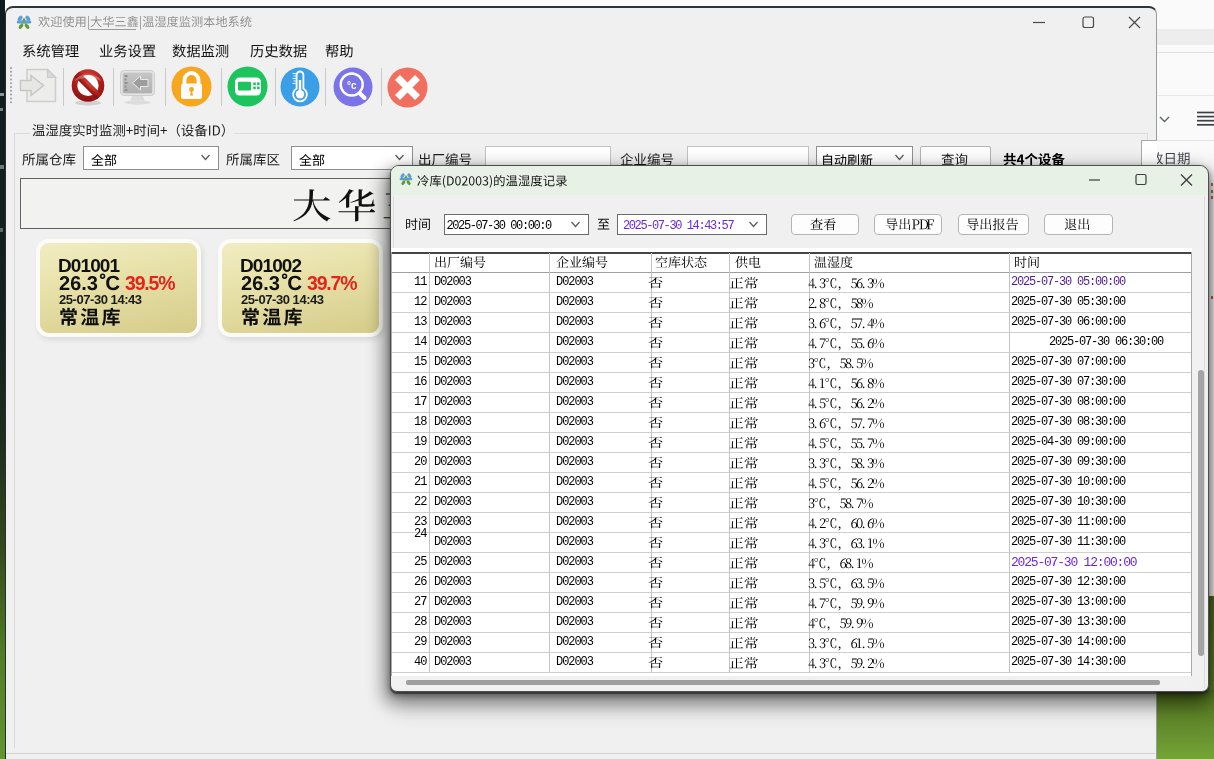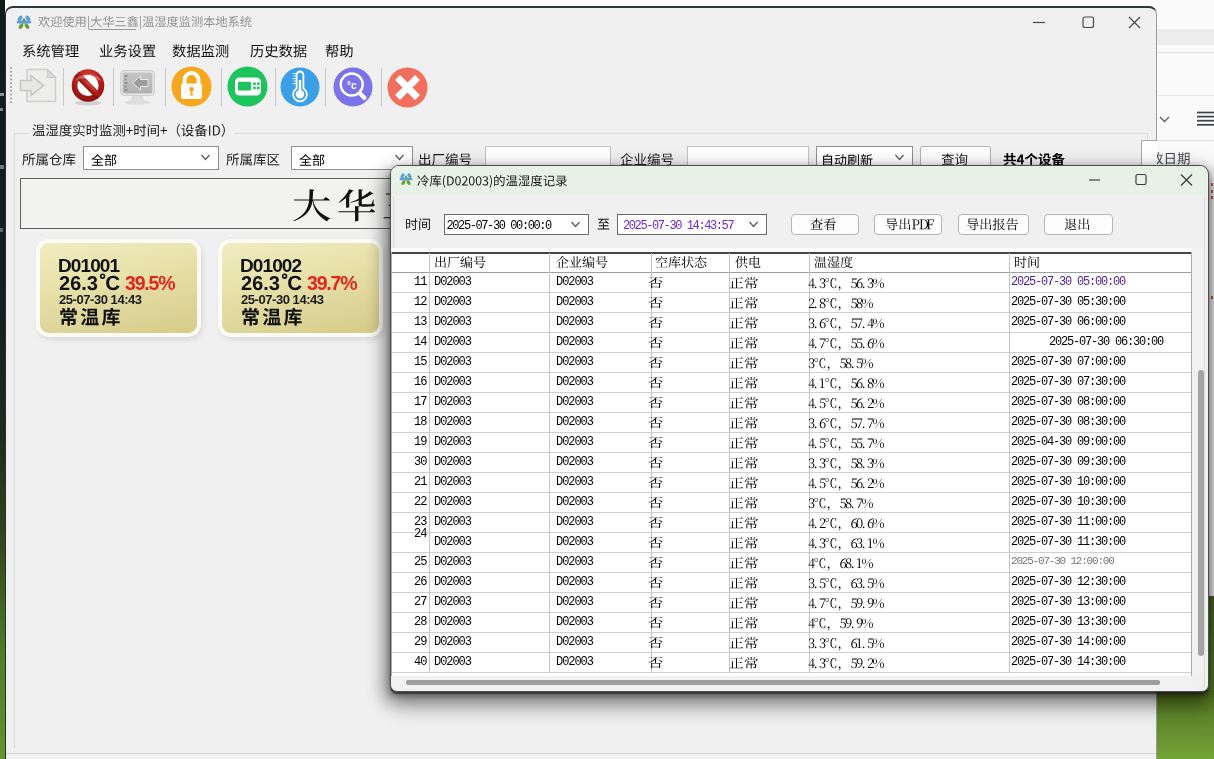--- a/index.html
+++ b/index.html
@@ -942,21 +942,21 @@
       <use href="#g119" x="1269"></use>
       <use href="#g120" x="2269"></use>
       <use href="#g121" x="3269"></use>
       <use href="#g121" x="3692"></use>
       <use href="#g117" x="4115"></use>
       <use href="#g126" x="4538"></use>
       <use href="#g123" x="4961"></use>
     </g>
   </svg>
 <div class="a mono" style="left:1011px;top:434.5px;font-size:12px;letter-spacing:-1.2px;color:#000">2025-04-30 09:00:00</div>
-<div class="a mono" style="left:414px;top:454.5px;font-size:12px;letter-spacing:-1.05px;color:#000">30</div>
+<div class="a mono" style="left:414px;top:454.5px;font-size:12px;letter-spacing:-1.05px;color:#000">20</div>
 <div class="a mono" style="left:434px;top:454.5px;font-size:12px;letter-spacing:-1.05px;color:#000">D02003</div>
 <div class="a mono" style="left:556px;top:454.5px;font-size:12px;letter-spacing:-1.05px;color:#000">D02003</div>
 <svg style="position:absolute;left:647.5px;top:452.3px;overflow:visible;" width="17" height="21">
     <g fill="#000" transform="translate(0,15.2) scale(0.0152,0.012768)">
       <use href="#g113" x="0"></use>
     </g>
   </svg>
 <svg style="position:absolute;left:729px;top:452.7px;overflow:visible;" width="32" height="20">
     <g fill="#000" transform="translate(0,14.8) scale(0.0148,0.012876)">
       <use href="#g114" x="0"></use>
@@ -1111,21 +1111,21 @@
       <use href="#g116" x="0"></use>
       <use href="#g119" x="423"></use>
       <use href="#g120" x="1423"></use>
       <use href="#g122" x="2423"></use>
       <use href="#g125" x="2846"></use>
       <use href="#g117" x="3269"></use>
       <use href="#g127" x="3692"></use>
       <use href="#g123" x="4115"></use>
     </g>
   </svg>
-<div class="a mono" style="left:1011px;top:554.5px;font-size:11px;letter-spacing:-1.2px;color:#737373">2025-07-30 12:00:00</div>
+<div class="a mono" style="left:1011px;top:554.5px;font-size:13px;letter-spacing:-1.2px;color:#6d28d9">2025-07-30 12:00:00</div>
 <div class="a mono" style="left:414px;top:574.5px;font-size:12px;letter-spacing:-1.05px;color:#000">26</div>
 <div class="a mono" style="left:434px;top:574.5px;font-size:12px;letter-spacing:-1.05px;color:#000">D02003</div>
 <div class="a mono" style="left:556px;top:574.5px;font-size:12px;letter-spacing:-1.05px;color:#000">D02003</div>
 <svg style="position:absolute;left:647.5px;top:572.3px;overflow:visible;" width="17" height="21">
     <g fill="#000" transform="translate(0,15.2) scale(0.0152,0.012768)">
       <use href="#g113" x="0"></use>
     </g>
   </svg>
 <svg style="position:absolute;left:729px;top:572.7px;overflow:visible;" width="32" height="20">
     <g fill="#000" transform="translate(0,14.8) scale(0.0148,0.012876)">

